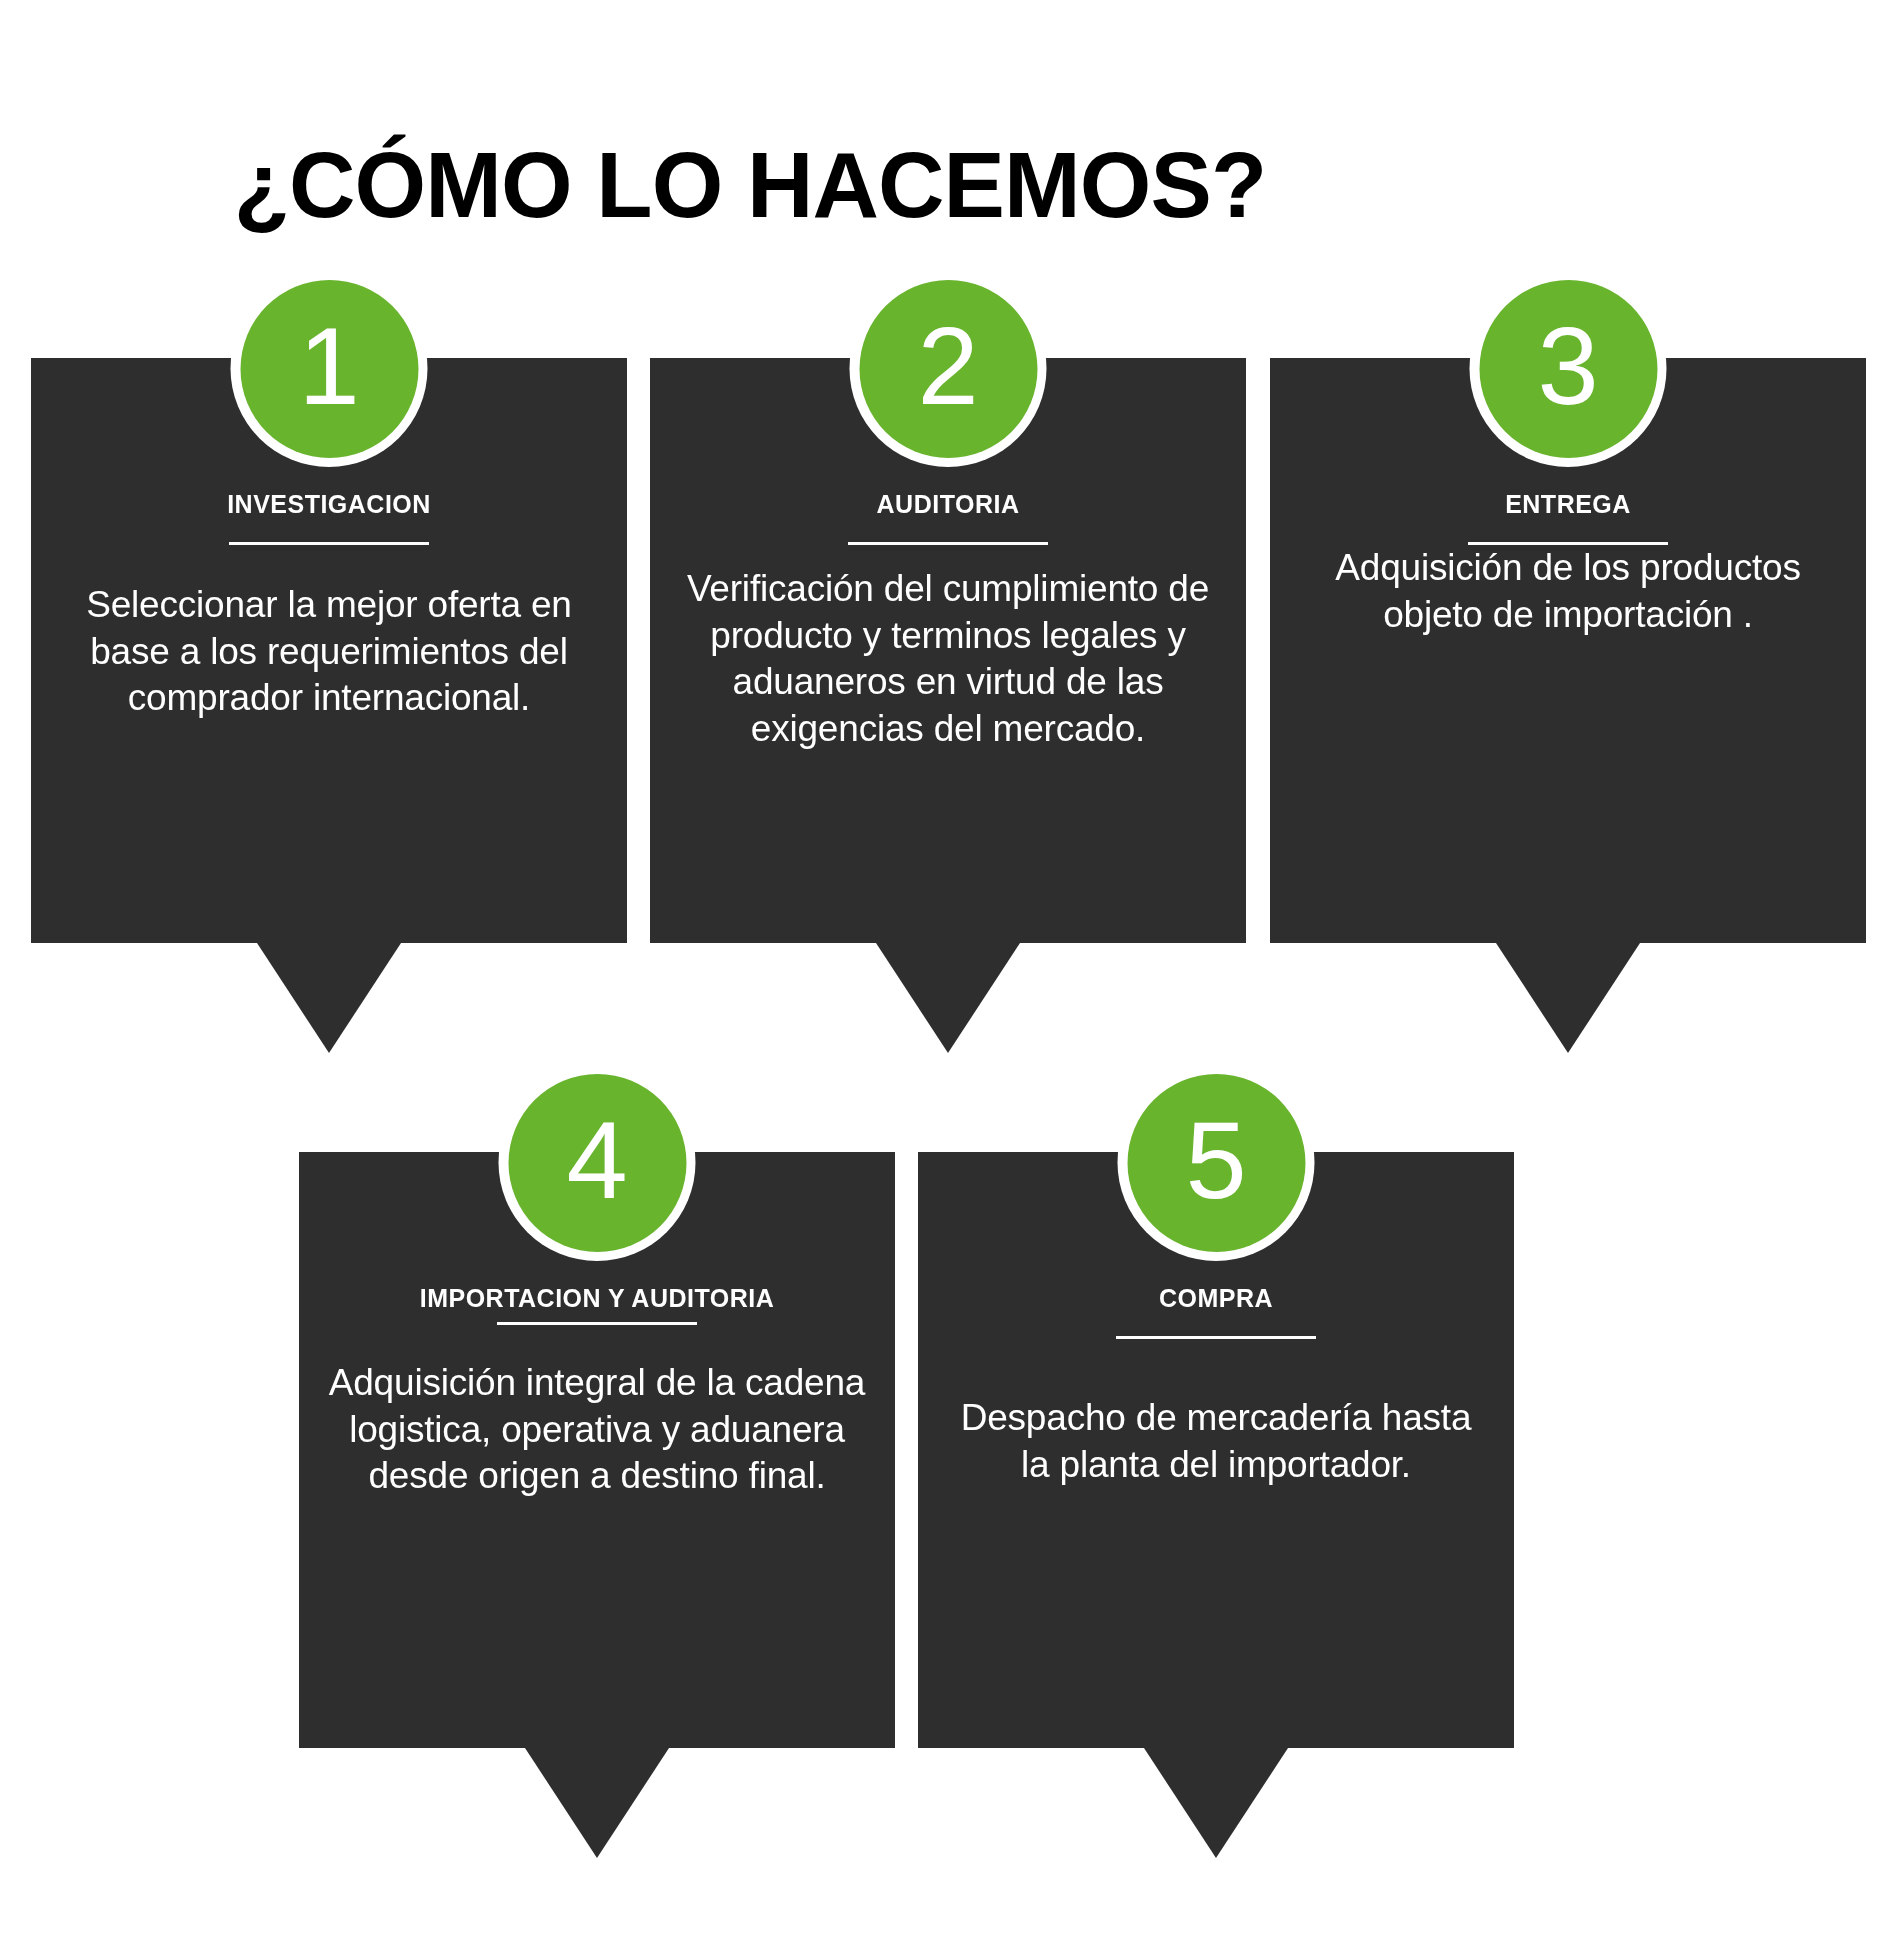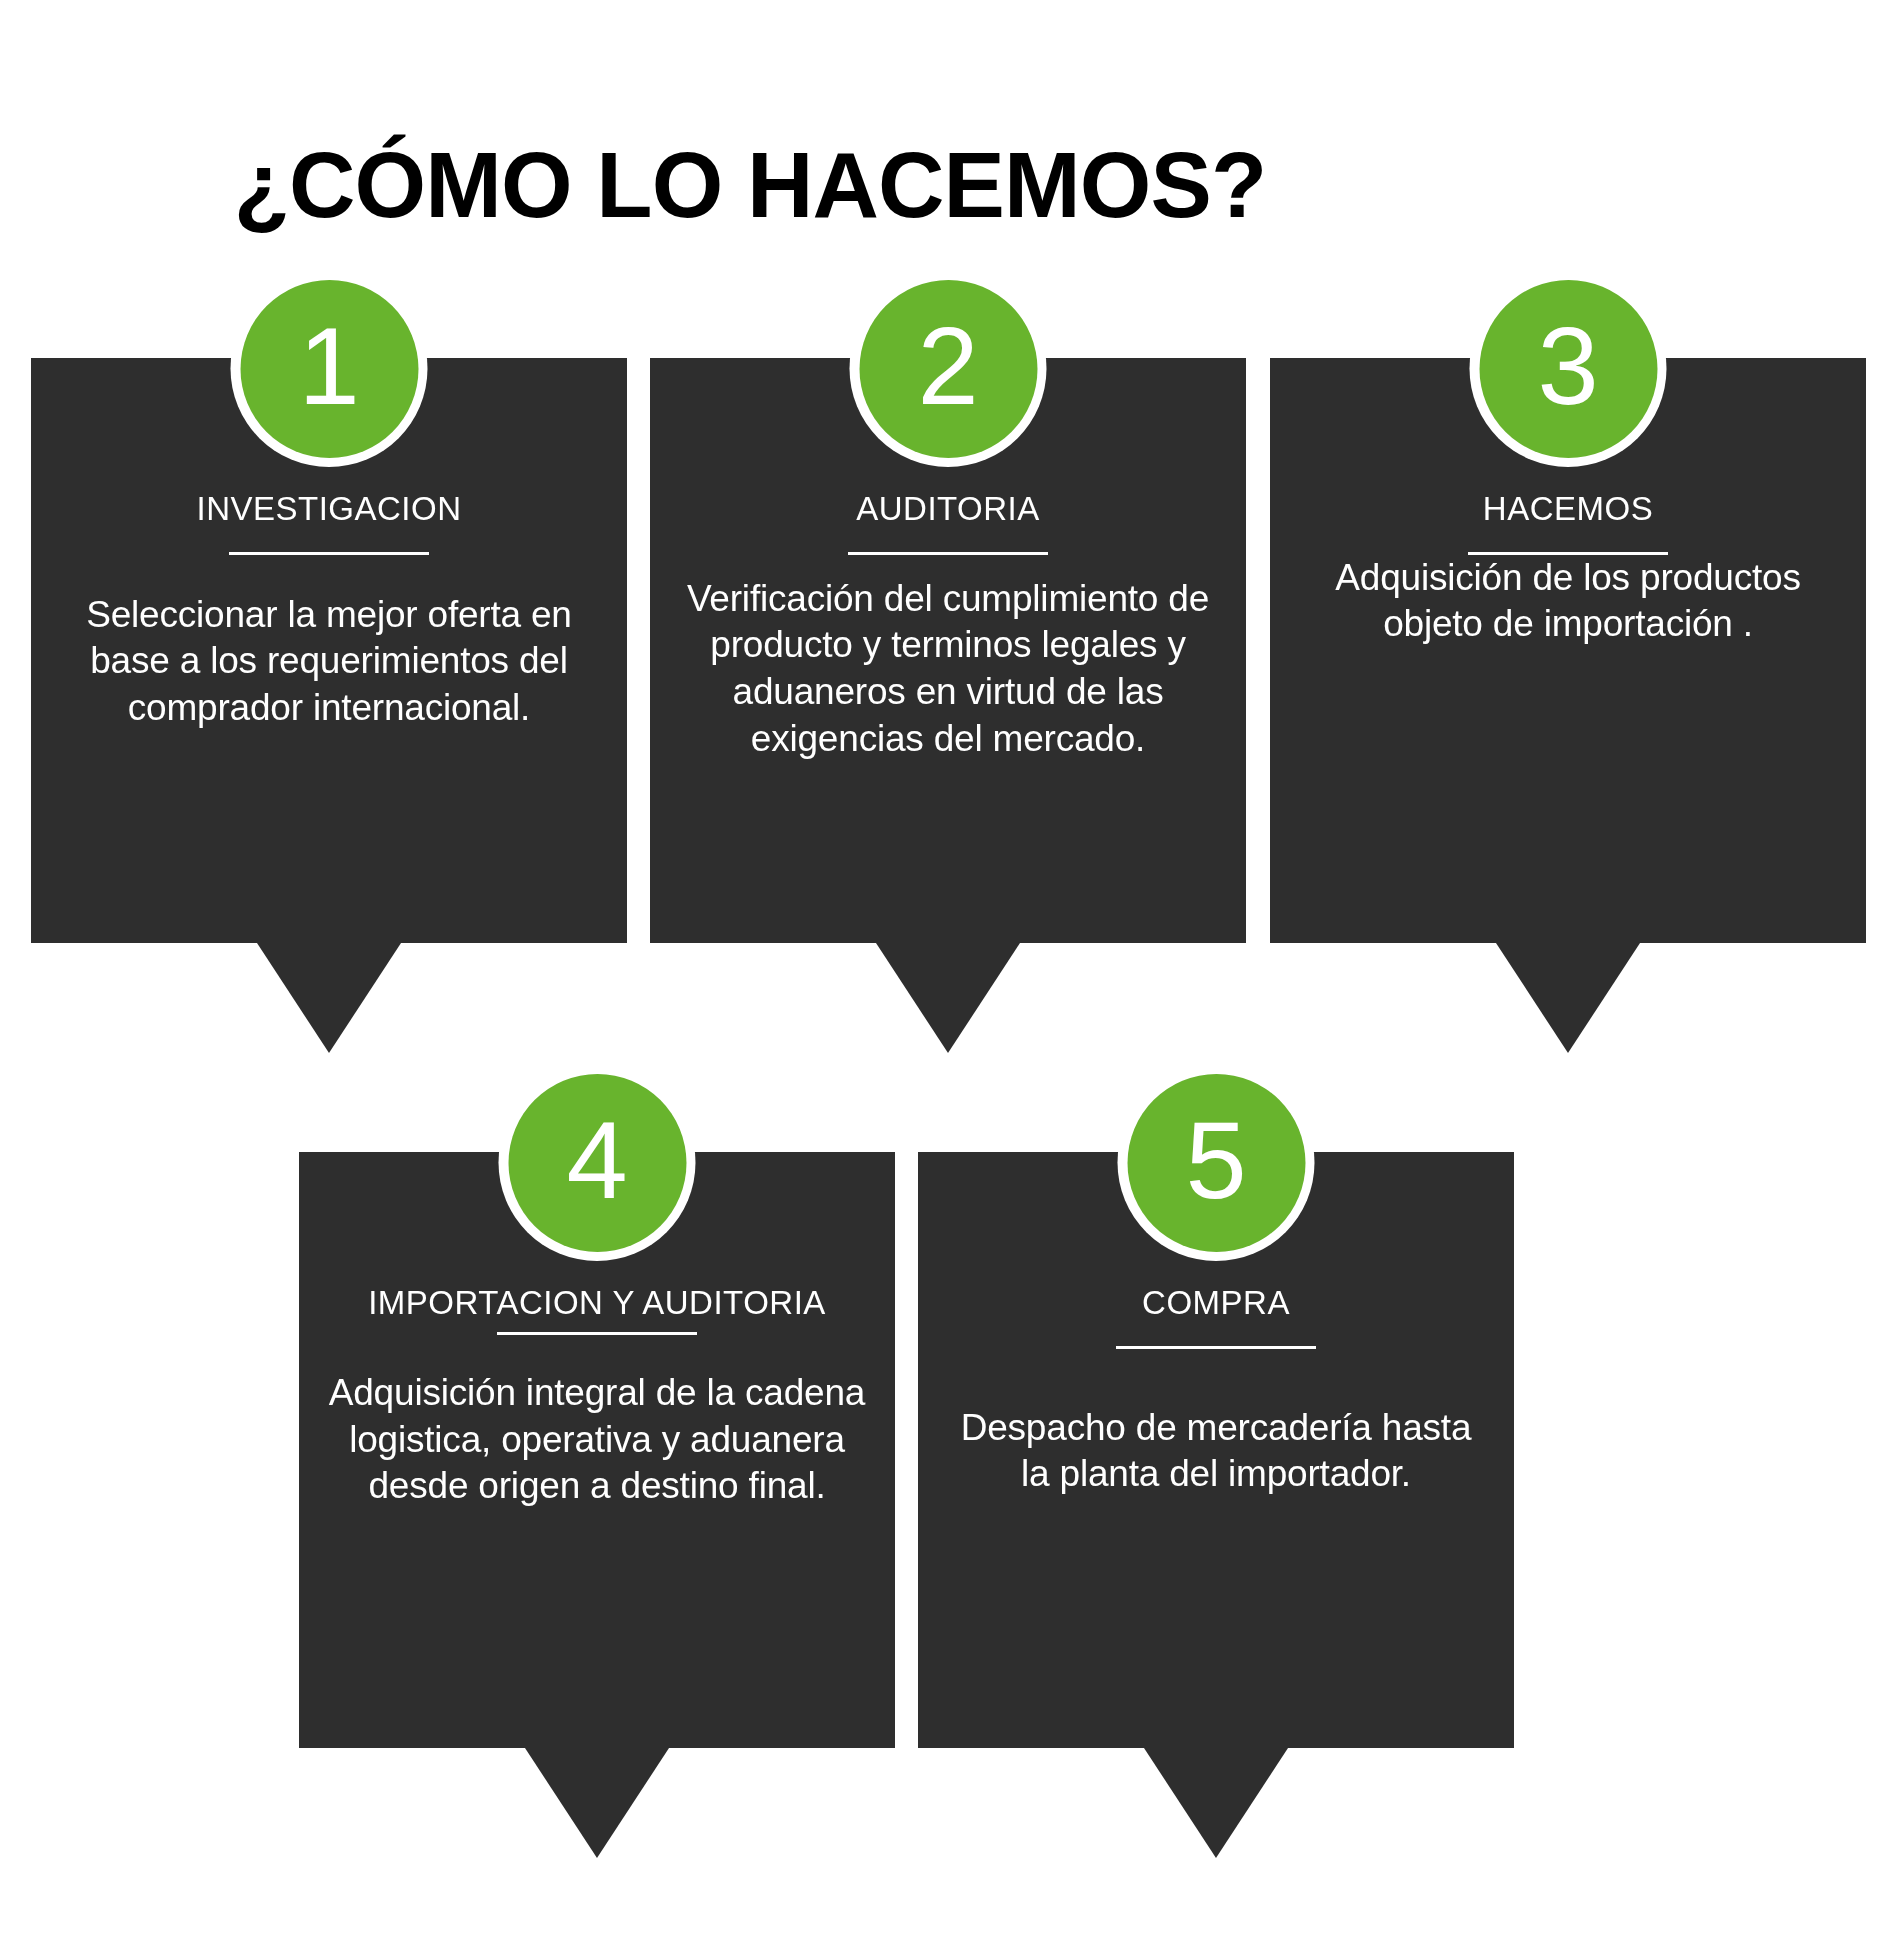--- a/index.html
+++ b/index.html
@@ -122,22 +122,22 @@
     position: absolute;
     left: 0;
     right: 0;
     top: 131px;
     text-align: center;
     padding: 0 26px;
     box-sizing: border-box;
   }
   .card-heading {
     color: #ffffff;
-    font-size: 33px;
-    font-weight: 400;
+    font-size: 25px;
+    font-weight: 700;
     line-height: 1.22;
     letter-spacing: 0.5px;
     margin: 0;
     white-space: pre-line;
   }
   .card-rule {
     width: 200px;
     height: 3px;
     background: #ffffff;
     margin: 22.6px auto 0 auto;
@@ -198,21 +198,21 @@
 
   <div class="card" id="card-3">
     <div class="card-tail"></div>
     <div class="card-body">
       <div class="badge-wrap">
         <div class="badge">
           <span class="badge-number">3</span>
         </div>
       </div>
       <div class="card-content">
-        <div class="card-heading">HACEMOS</div>
+        <div class="card-heading">ENTREGA</div>
         <div class="card-rule"></div>
         <p class="card-text">Adquisición de los productos objeto de importación .</p>
       </div>
     </div>
   </div>
 
 </div>
 
 <div class="row" id="row-bottom">
 

